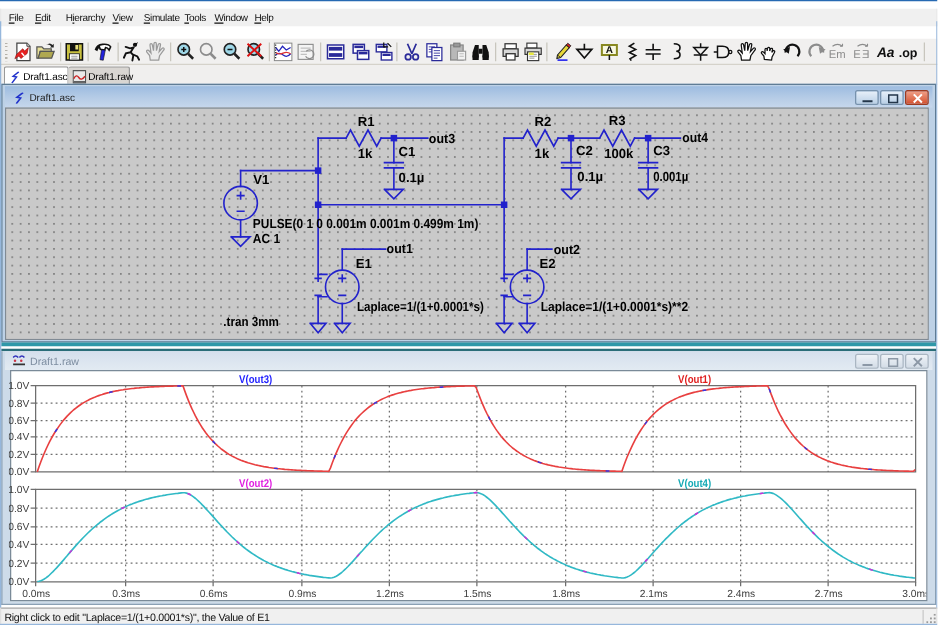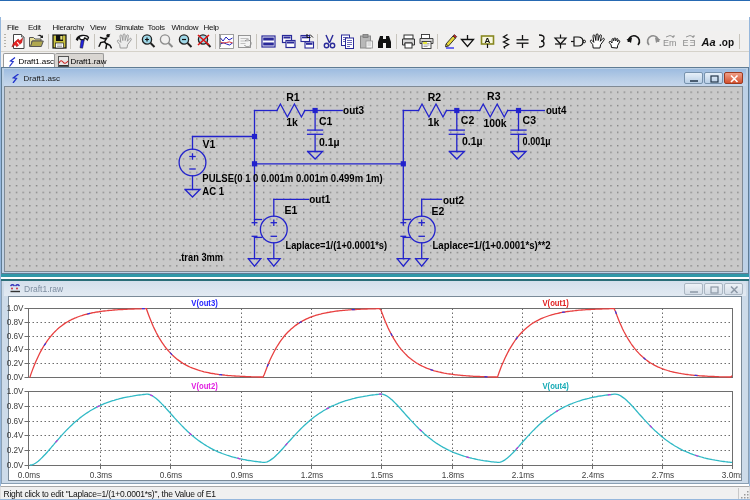--- a/index.html
+++ b/index.html
@@ -4,21 +4,21 @@
 <style>
 * { margin:0; padding:0; box-sizing:border-box; }
 html,body { width:750px; height:500px; overflow:hidden; }
 #app { position:relative; width:750px; height:500px; font-family:"Liberation Sans", sans-serif; background:#ffffff; }
 .abs { position:absolute; }
 
 #topborder { left:0; top:0; width:750px; height:1px; background:#2669b2; }
 #titlebar { left:0; top:1px; width:750px; height:16px; background:#ffffff; border-left:1px solid #96b7dc; border-right:1px solid #96b7dc; }
 #title-text { left:16.5px; top:4px; font-size:8.5px; letter-spacing:-0.15px; color:#000; }
 
-#menubar { left:0; top:20px; width:750px; height:13.5px; background:#f0f0f0; font-size:8px; letter-spacing:-0.3px; color:#111; border-left:1px solid #e8e8e8; border-right:1px solid #e8e8e8;text-decoration:underline;}
+#menubar { left:0; top:7px; width:750px; height:13.5px; background:#f0f0f0; font-size:8px; letter-spacing:-0.3px; color:#111; border-left:1px solid #e8e8e8; border-right:1px solid #e8e8e8;text-decoration:underline;}
 #menubar span { position:absolute; top:2.5px; }
 u { text-decoration:underline; }
 
 #toolbar { left:0; top:30.5px; width:750px; height:21.5px; background:#f1f0ef; border-bottom:1px solid #d5d2ca; }
 .tsep { position:absolute; top:3px; width:1px; height:15px; background:#c8c5bd; }
 .ticon { position:absolute; top:2.5px; width:17px; height:17px; }
 #grip { position:absolute; left:4px; top:3px; width:2px; height:15px; background:repeating-linear-gradient(180deg,#b5b2aa 0 1px,#f1f0ef 1px 3px); }
 
 #tabbar { left:0; top:52px; width:750px; height:15.5px; background:#f0efee; border-bottom:1px solid #cfd8e4; }
 .tab { position:absolute; top:1px; height:14.5px; font-size:8px; letter-spacing:-0.1px; border:1px solid #9a9a9a; border-bottom:none; border-radius:2px 2px 0 0; }

